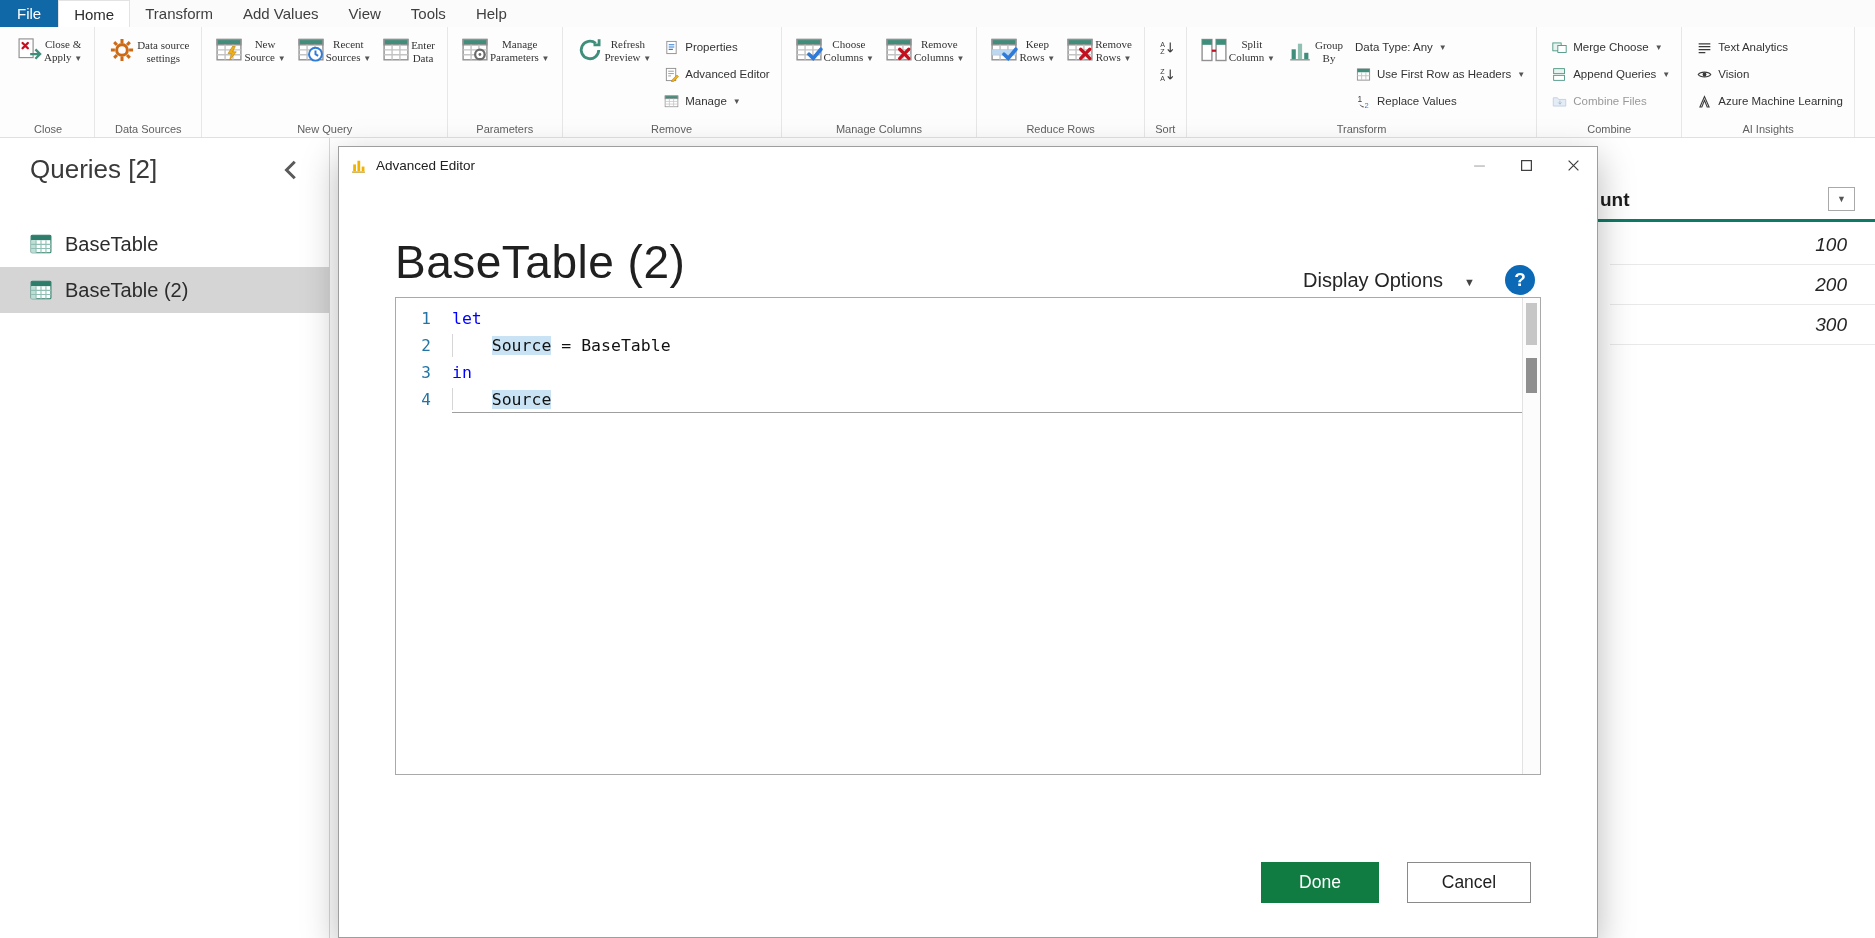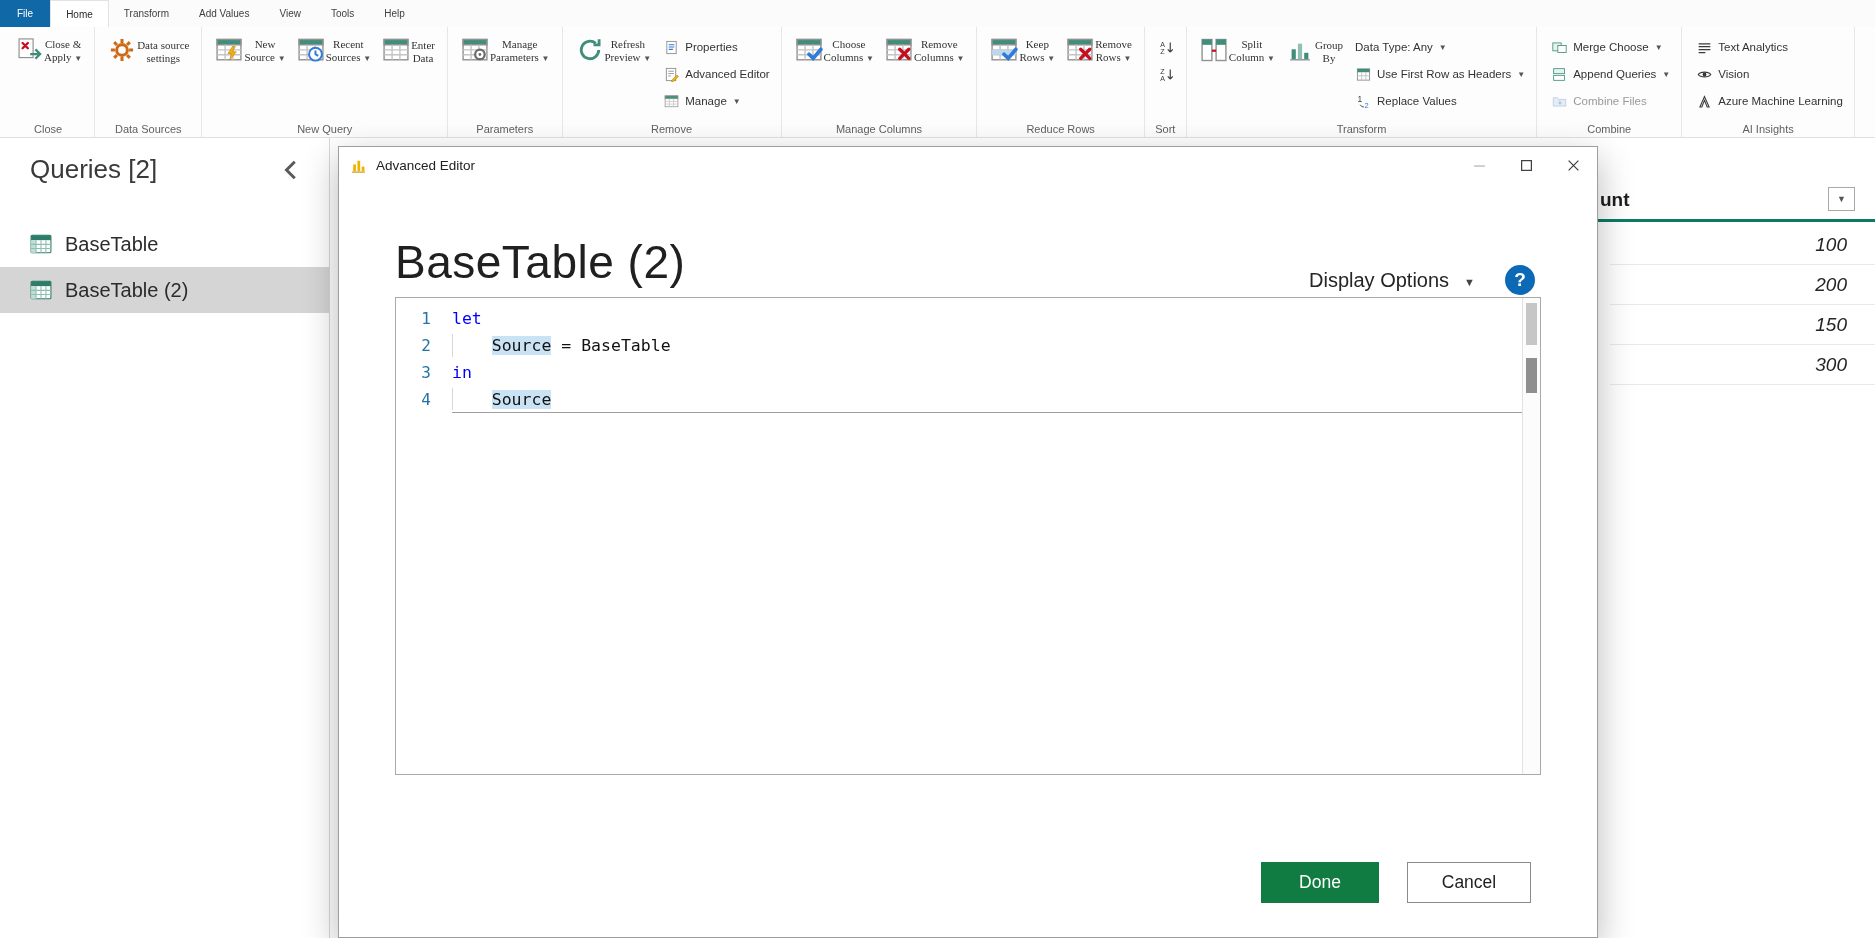--- a/index.html
+++ b/index.html
@@ -2,21 +2,21 @@
 <html style="--accent-green: #107c41; --file-tab-blue: #1168a7; --header-underline-teal: #0e7a65; --keyword-blue: #0000ff; --highlight-blue: #c9e3f5;"><head>
 <meta charset="utf-8">
 <style>
   *{box-sizing:border-box;margin:0;padding:0}
   html,body{width:1875px;height:938px;overflow:hidden;background:#fff;
     font-family:"Liberation Sans","DejaVu Sans",sans-serif;}
   .app{position:relative;width:1875px;height:938px;background:#fff;overflow:hidden}
 
   
   .tabbar{position:absolute;top:0;left:0;right:0;height:27px;background:#fbfbfb;display:flex;align-items:stretch}
-  .tab{display:flex;align-items:center;padding:0 15px;font-size:10px;color:#3f3f3f;cursor:pointer;white-space:nowrap}
+  .tab{display:flex;align-items:center;padding:0 15px;font-size:15px;color:#3f3f3f;cursor:pointer;white-space:nowrap}
   .tab.file-tab{background:var(--file-tab-blue,#1168a7);color:#fff;padding:0 17px}
   .tab.active{background:#fff;border:1px solid #e3e3e3;border-bottom:none;color:#2b2b2b}
 
   
   .ribbon{position:absolute;top:27px;left:0;right:0;height:111px;background:#fdfdfd;
     border-bottom:1px solid #e0e0e0;display:flex;align-items:stretch;padding:0 2px}
   .group{position:relative;display:flex;align-items:flex-start;padding:3px 7px 17px;border-right:1px solid #e7e7e7}
   .group-body{display:flex;align-items:flex-start}
   .group-label{position:absolute;bottom:2px;left:0;right:0;text-align:center;font-size:11px;color:#5f5f5f;white-space:nowrap;padding:0 3px}
   .big-btn{display:flex;flex-direction:row;align-items:center;min-width:50px;padding:5px 5px 2px;
@@ -60,21 +60,21 @@
     border:1px solid #9e9e9e;box-shadow:0 12px 34px rgba(0,0,0,.28)}
   .dialog-titlebar{position:absolute;top:0;left:0;right:0;height:36px;display:flex;align-items:center;padding-left:11px;background:#fff}
   .dlg-icon{width:17px;height:17px;margin-right:9px;display:flex}
   .dlg-icon svg{width:17px;height:17px}
   .dlg-title{font-size:13.5px;color:#222}
   .win-controls{position:absolute;right:0;top:0;height:36px;display:flex}
   .win-btn{width:47px;height:36px;display:flex;align-items:center;justify-content:center;cursor:pointer}
   .win-btn svg{width:13px;height:13px}
   .dialog-heading{position:absolute;left:56px;top:88px;font-size:46px;font-weight:300;color:#202020;letter-spacing:.5px}
   .display-row{position:absolute;right:62px;top:118px;display:flex;align-items:center;gap:30px}
-  .display-options{display:flex;align-items:center;gap:15px;font-size:20px;color:#252525;cursor:pointer}
+  .display-options{display:flex;align-items:center;gap:21px;font-size:20px;color:#252525;cursor:pointer}
   .dd-caret{font-size:11px;color:#444;padding-top:3px}
   .help-btn{width:30px;height:30px;border-radius:50%;background:#0b69b6;color:#fff;font-size:19px;font-weight:bold;
     display:flex;align-items:center;justify-content:center;cursor:pointer}
 
   .editor{position:absolute;left:56px;right:56px;top:150px;height:478px;border:1px solid #a9a9a9;background:#fff;display:flex}
   .editor-lines{flex:1;padding-top:7px;overflow:hidden}
   .code-row{display:flex;height:27px;line-height:27px;font-family:"DejaVu Sans Mono","Liberation Mono",monospace;font-size:16.5px}
   .gutter{width:56px;flex:none;text-align:right;padding-right:21px;color:#2374a5;font-size:16px}
   .code-text{flex:1;white-space:pre;position:relative;color:#111}
   .code-row.current .code-text{border-bottom:1px solid #9f9f9f}
@@ -531,23 +531,20 @@
       <span class="filter-btn">
           <span>▼</span>
         </span>
     </div>
     <div class="preview-rows">
         <div class="preview-row">
     <span class="cell">100</span>
   </div>
         <div class="preview-row">
     <span class="cell">200</span>
-  </div>
-        <div class="preview-row">
-    <span class="cell">150</span>
   </div>
         <div class="preview-row">
     <span class="cell">300</span>
   </div>
       </div>
   </section>
 
   <section class="dialog">
     <div class="dialog-titlebar">
       <span class="dlg-icon">

